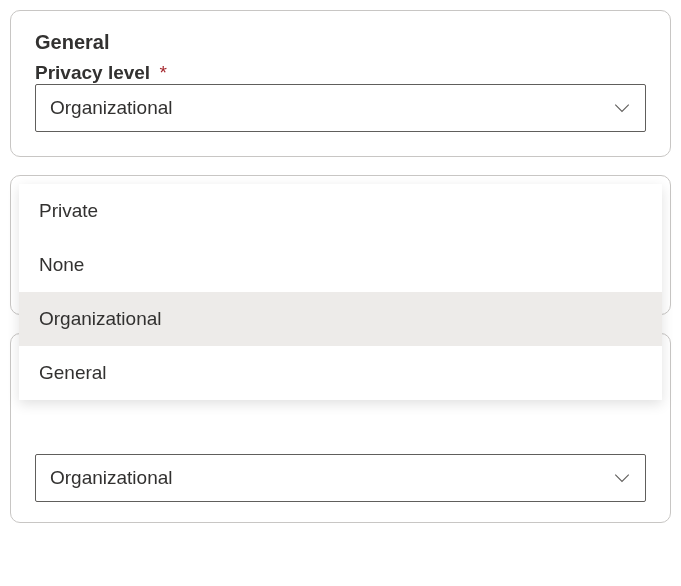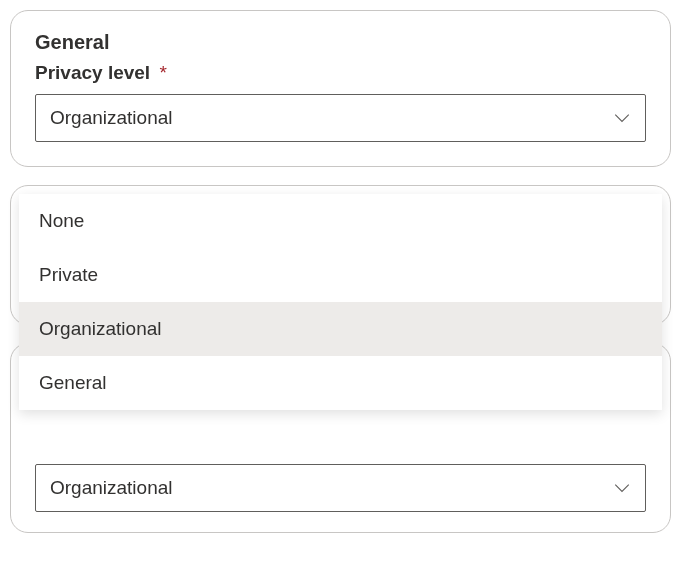--- a/index.html
+++ b/index.html
@@ -5,37 +5,36 @@
     * { box-sizing: border-box; margin: 0; padding: 0; }
     body {
       font-family: "Segoe UI", -apple-system, sans-serif;
       background: #ffffff;
       padding: 10px;
       width: 681px;
       color: #323130;
     }
     .card {
       border: 1px solid #c8c6c4;
-      border-radius: 18px;
+      border-radius: 10px;
       padding: 20px 24px 24px 24px;
       background: #fff;
       margin-bottom: 18px;
       position: relative;
     }
     .section-title {
       font-size: 20px;
       font-weight: 600;
       color: #323130;
       margin-bottom: 8px;
     }
     .field-label {
       font-size: 19px;
       font-weight: 600;
       color: #323130;
-      margin-bottom: 10px;
     }
     .required-asterisk {
       color: #a4262c;
       margin-left: 4px;
       font-weight: 400;
     }
     .dropdown {
       border: 1px solid #605e5c;
       border-radius: 2px;
       height: 48px;
@@ -117,22 +116,22 @@
   </div>
 </div>
 
 <div class="card second">
   <div class="cutoff-text">&nbsp;</div>
 </div>
 
 <div class="card third" style="position:relative; padding-top:120px;">
 
   <div class="listbox" style="top:-150px; left:8px; right:8px;">
+    <div class="option">Private</div>
     <div class="option">None</div>
-    <div class="option">Private</div>
     <div class="option selected">Organizational</div>
     <div class="option">General</div>
   </div>
 
   <div class="dropdown" style="margin-top:0;">
     <span>Organizational</span>
     <span class="chevron">
       <svg viewBox="0 0 16 16" width="18" height="18">
           <path d="M2 5 L8 11 L14 5" stroke="#605e5c" stroke-width="1" fill="none"></path>
         </svg>

